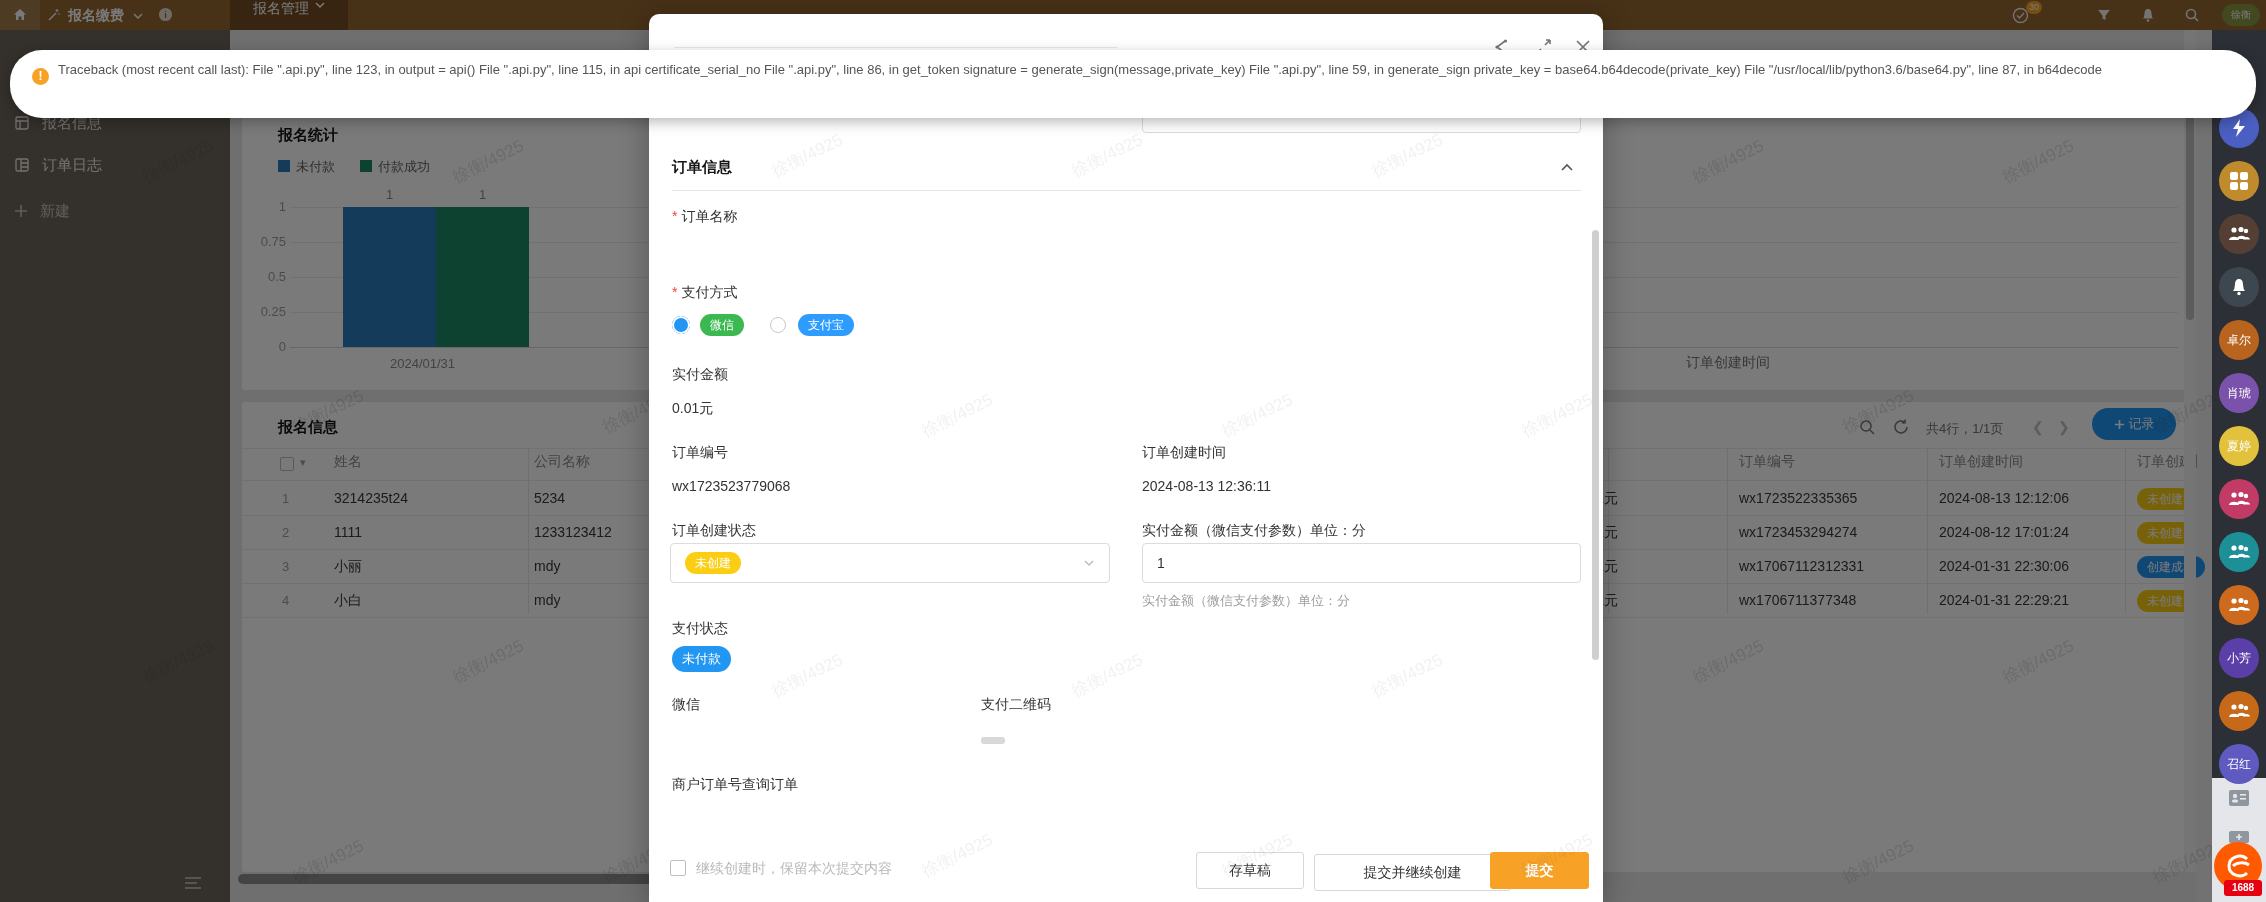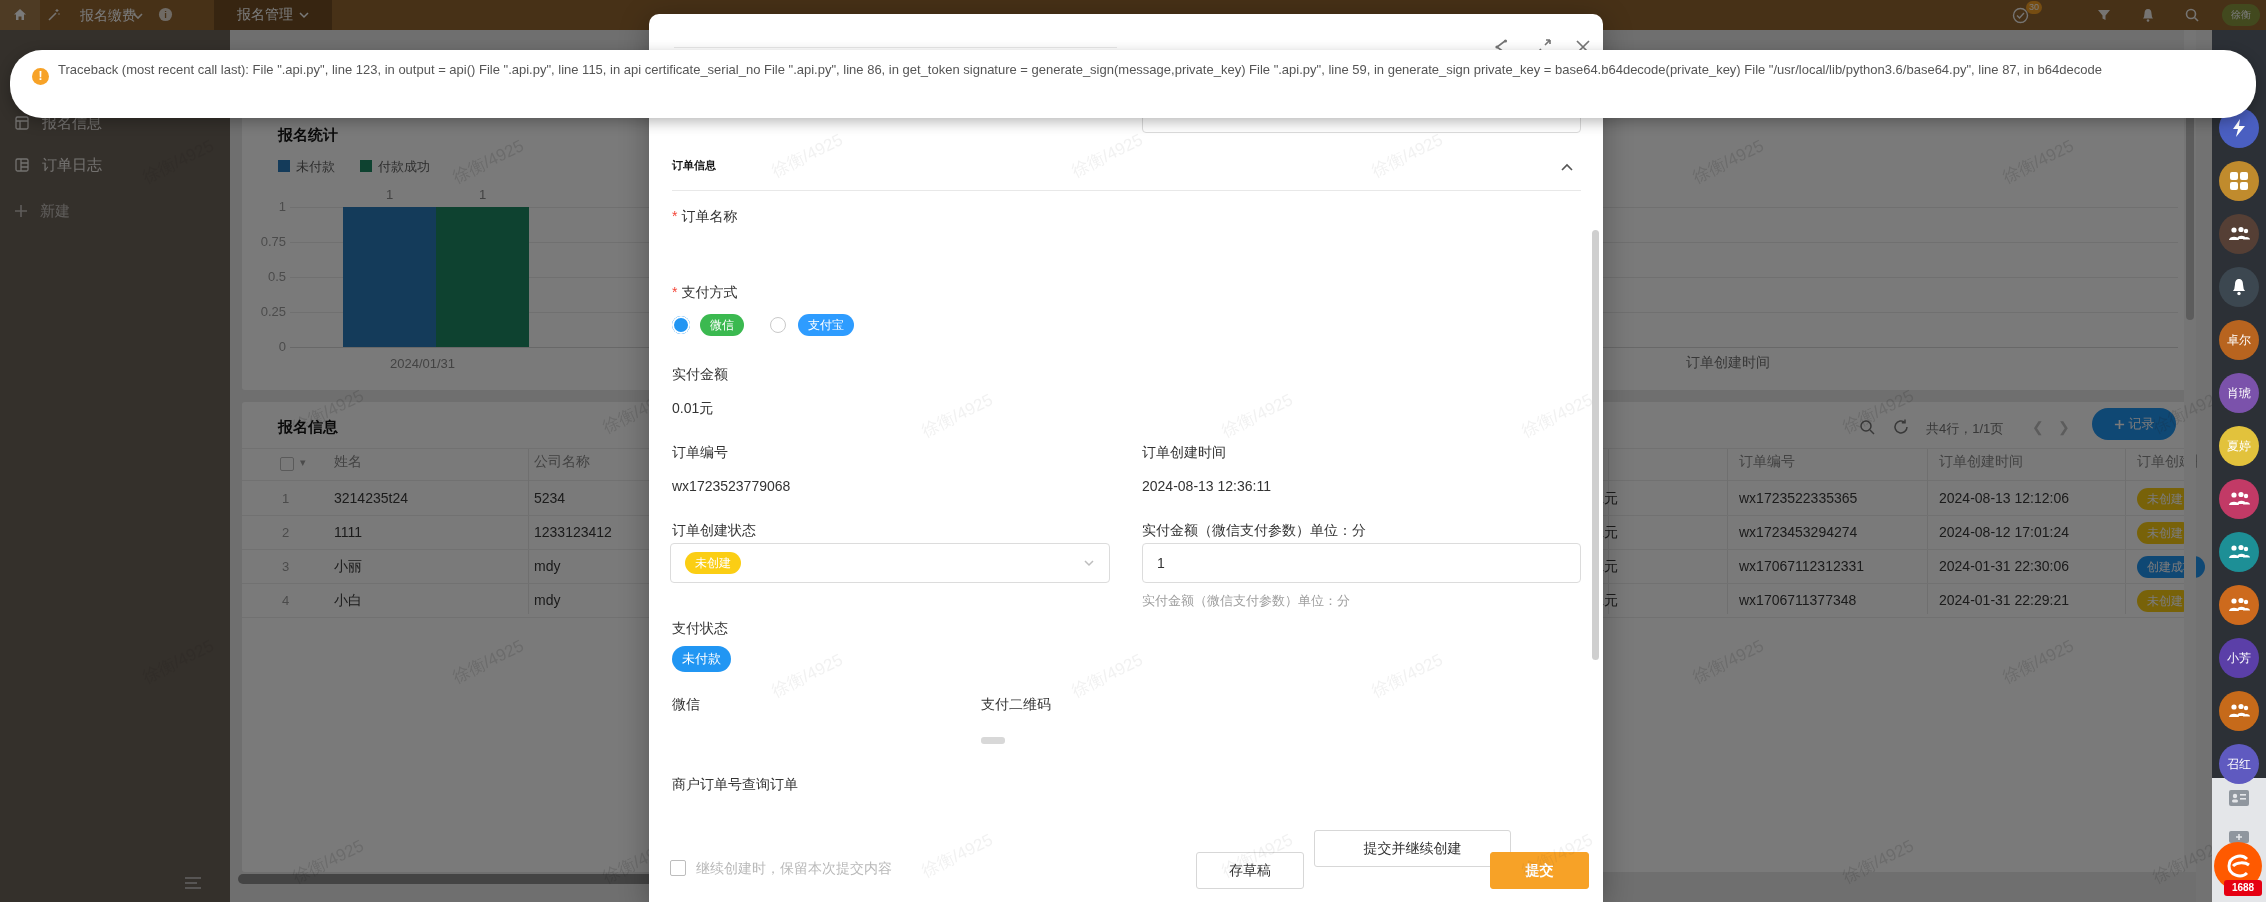--- a/index.html
+++ b/index.html
@@ -4,22 +4,22 @@
 <style>
   html,body{margin:0;padding:0;background:#222;}
   *{box-sizing:border-box;font-family:"Liberation Sans","DejaVu Sans",sans-serif;}
   .screen{position:relative;width:2266px;height:902px;overflow:hidden;background:#efefef;}
   .abs{position:absolute;}
 
   
   .page{position:absolute;inset:0;z-index:0;}
   .hdr{position:absolute;left:0;top:0;width:2266px;height:30px;background:#946630;color:#fff;}
   .hdr .homebox{position:absolute;left:0;top:0;width:40px;height:30px;background:rgba(255,255,255,.14);display:flex;align-items:center;justify-content:center;}
-  .hdr .appname{position:absolute;left:80px;top:7px;font-size:14px;font-weight:normal;}
-  .hdr .tabbox{position:absolute;left:214px;top:0;width:118px;height:30px;background:rgba(0,0,0,.22);display:flex;align-items:center;justify-content:center;gap:6px;font-size:14px;}
+  .hdr .appname{position:absolute;left:68px;top:7px;font-size:14px;font-weight:bold;}
+  .hdr .tabbox{position:absolute;left:230px;top:0;width:118px;height:30px;background:rgba(0,0,0,.22);display:flex;align-items:flex-start;justify-content:center;gap:6px;font-size:14px;}
   .hicon{position:absolute;top:7px;width:16px;height:16px;color:#fff;opacity:.92;}
   .badge30{position:absolute;left:2026px;top:1px;min-width:16px;height:13px;border-radius:7px;background:#f7a227;color:#fff;font-size:9px;line-height:13px;text-align:center;padding:0 3px;}
   .hdr-avatar{position:absolute;left:2222px;top:4px;width:38px;height:22px;border-radius:11px;background:#8a9a40;color:#fff;font-size:10px;line-height:22px;text-align:center;}
 
   .sidebar{position:absolute;left:0;top:30px;width:230px;height:872px;background:#6e645a;}
   .side-item{position:absolute;left:0;width:230px;height:26px;color:#f0ede9;font-size:15px;display:flex;align-items:center;gap:12px;padding-left:14px;cursor:pointer;}
   .side-new{color:rgba(255,255,255,.6);}
 
   .main-bg{position:absolute;left:230px;top:30px;width:1966px;height:872px;background:#e9e9e9;}
   .card{position:absolute;background:#fff;border-radius:3px;}
@@ -57,21 +57,21 @@
   .strip{position:absolute;left:2212px;top:30px;width:54px;height:872px;z-index:20;background:#2c3036;}
   .strip-bottom{position:absolute;left:0;top:748px;width:54px;height:124px;background:#e4e6e9;}
   .stripav{position:absolute;left:7px;width:40px;height:40px;border-radius:50%;display:flex;align-items:center;justify-content:center;color:#fff;font-size:12px;cursor:pointer;}
   .strip-gic{position:absolute;left:17px;width:20px;height:20px;color:#8f969e;}
   .logo1688{position:absolute;left:2214px;top:842px;width:48px;height:48px;border-radius:50%;background:#ff5a00;z-index:21;display:flex;align-items:center;justify-content:center;}
   .tag1688{position:absolute;left:2224px;top:880px;width:38px;height:16px;background:#e60012;border-radius:3px;color:#fff;font-size:10px;font-weight:bold;line-height:16px;text-align:center;z-index:22;}
 
   
   .modal{position:absolute;left:649px;top:14px;width:954px;height:888px;background:#fff;border-radius:10px 10px 0 0;z-index:30;box-shadow:0 6px 30px rgba(0,0,0,.3);}
   .m-ic{position:absolute;width:18px;height:18px;color:#757575;cursor:pointer;}
-  .m-sec-title{position:absolute;left:23px;font-size:11px;font-weight:bold;color:#151515;text-align:right;}
+  .m-sec-title{position:absolute;left:23px;font-size:15px;font-weight:bold;color:#151515;text-align:right;}
   .m-hr{position:absolute;left:23px;width:909px;height:1px;background:#e8e8e8;}
   .m-label{position:absolute;font-size:14px;color:#333;}
   .m-label .req{color:#f44336;margin-right:4px;}
   .m-value{position:absolute;font-size:14px;color:#333;}
   .m-input{position:absolute;border:1px solid #dcdcdc;border-radius:4px;background:#fff;font-size:14px;color:#333;display:flex;align-items:center;padding-left:14px;}
   .m-helper{position:absolute;font-size:13px;color:#9e9e9e;}
   .m-btn{position:absolute;border:1px solid #dcdcdc;border-radius:4px;background:#fff;font-size:15px;font-weight:bold;color:#2b2b2b;display:flex;align-items:center;justify-content:center;cursor:pointer;}
   .radio-on{position:absolute;width:18px;height:18px;border-radius:50%;background:#2196f3;box-shadow:inset 0 0 0 2px #fff, inset 0 0 0 6px #2196f3;}
   .radio-off{position:absolute;width:16px;height:16px;border-radius:50%;background:#fff;border:1px solid #c9c9c9;}
   .m-scroll{position:absolute;left:943px;top:216px;width:7px;height:430px;border-radius:4px;background:#cfcfcf;}
@@ -508,21 +508,21 @@
 
     <div class="m-label" style="left:23px;top:682px">微信</div>
     <div class="m-label" style="left:332px;top:682px">支付二维码</div>
     <div class="m-dash" style="left:332px;top:723px"></div>
 
     <div class="m-label" style="left:23px;top:762px">商户订单号查询订单</div>
 
     <div class="chkbox" style="left:21px;top:846px;width:16px;height:16px"></div>
     <div class="m-label" style="left:47px;top:846px;color:#b9b9b9">继续创建时，保留本次提交内容</div>
     <button class="foot-btn" style="left:547px;top:838px;width:108px">存草稿</button>
-    <button class="foot-btn" style="left:665px;top:816px;width:197px">提交并继续创建</button>
+    <button class="foot-btn" style="left:665px;top:840px;width:197px">提交并继续创建</button>
     <button class="foot-btn" style="left:841px;top:838px;width:99px;background:#f7a227;border-color:#f7a227;color:#fff;font-weight:bold">提交</button>
 
     <div class="m-scroll"></div>
     <div id="wm-modal" class="abs" style="left:0;top:0;width:954px;height:888px;overflow:hidden;border-radius:10px 10px 0 0">
         <div class="wm" style="left: 120px; top: 130px; color: rgba(60, 60, 60, 0.07);">徐衡/4925</div>
         <div class="wm" style="left: 420px; top: 130px; color: rgba(60, 60, 60, 0.07);">徐衡/4925</div>
         <div class="wm" style="left: 720px; top: 130px; color: rgba(60, 60, 60, 0.07);">徐衡/4925</div>
         <div class="wm" style="left: 270px; top: 390px; color: rgba(60, 60, 60, 0.07);">徐衡/4925</div>
         <div class="wm" style="left: 570px; top: 390px; color: rgba(60, 60, 60, 0.07);">徐衡/4925</div>
         <div class="wm" style="left: 870px; top: 390px; color: rgba(60, 60, 60, 0.07);">徐衡/4925</div>

